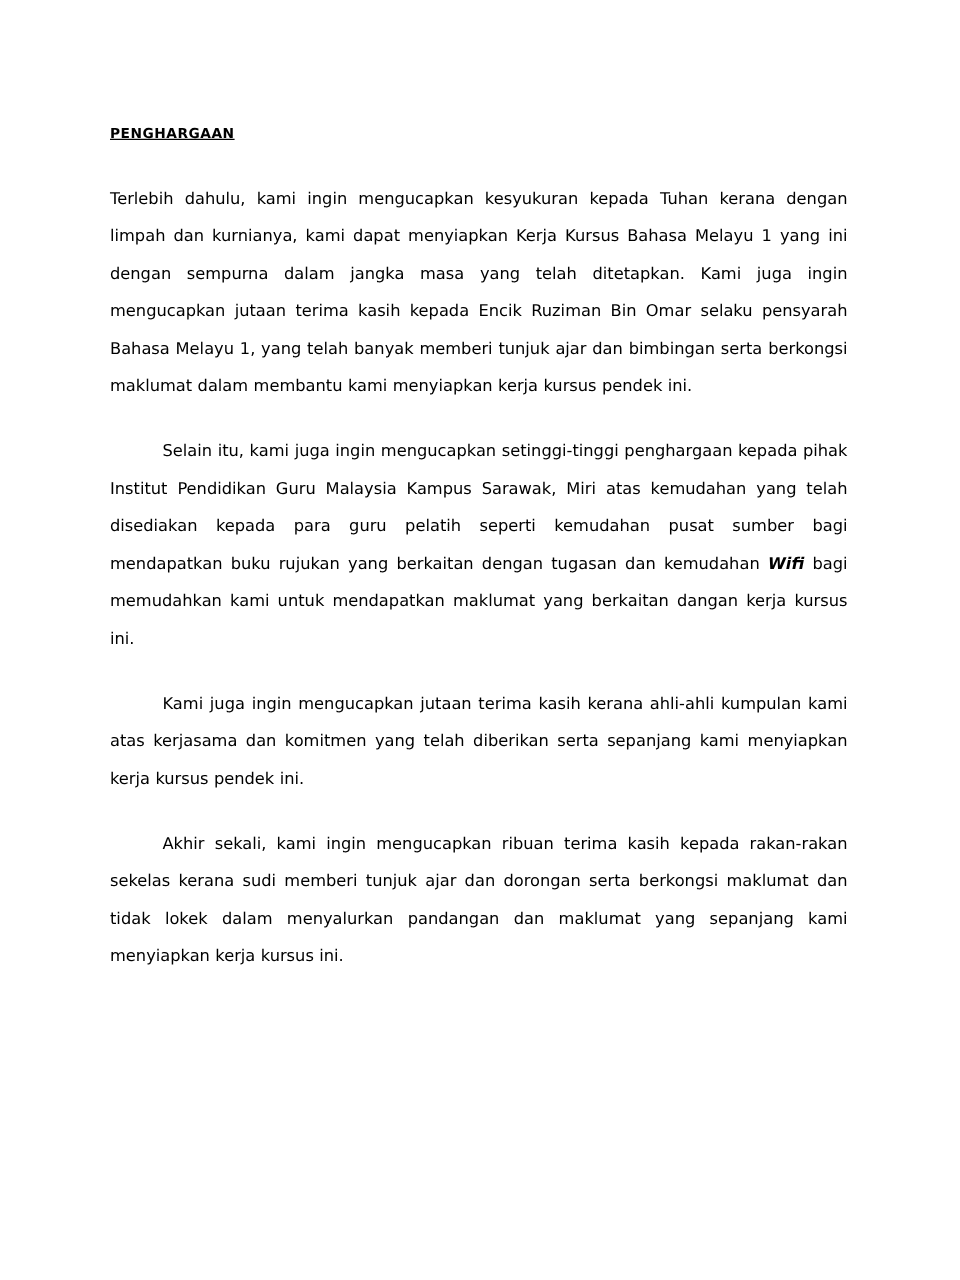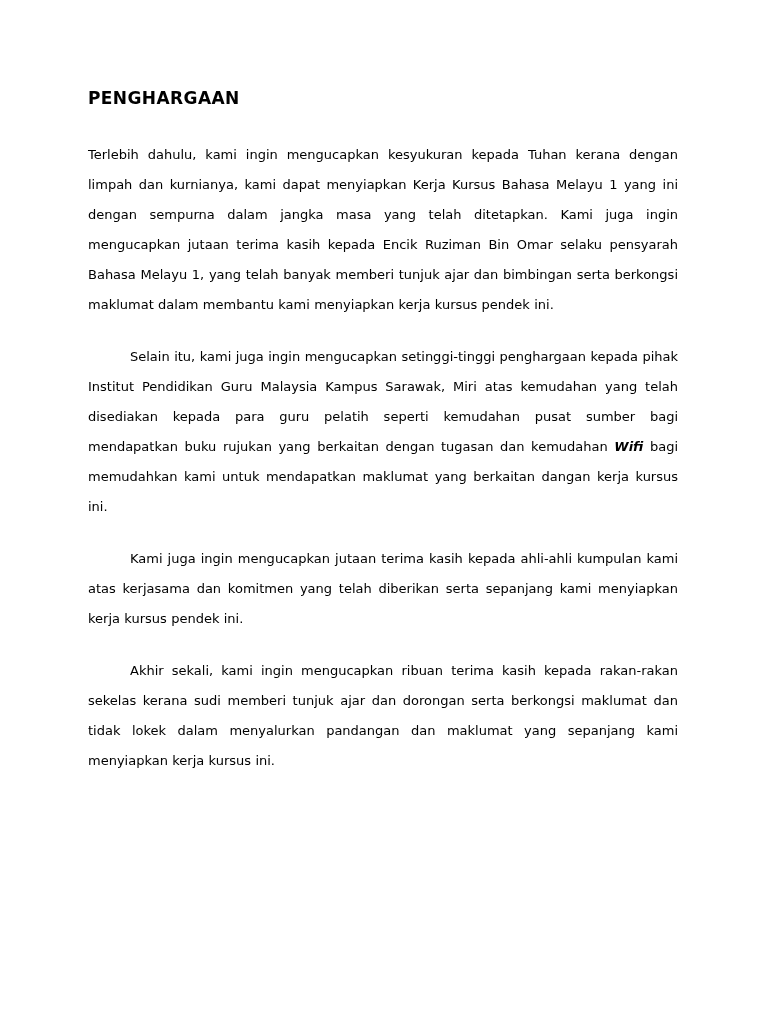--- a/index.html
+++ b/index.html
@@ -16,25 +16,26 @@
   }
   .page {
     position: relative;
     width: 768px;
     height: 1024px;
     background: #ffffff;
     box-sizing: border-box;
     padding: 88px 90px 0 88px;
   }
   .doc-title {
-    font-size: 17px;
+    font-size: 11px;
     font-weight: bold;
     letter-spacing: 0.4px;
-    margin: 0 0 32px 0;
+    margin: 12px 0 32px 0;
     line-height: 1.2;
+    text-decoration: underline;
   }
   .para {
     font-size: 13px;
     line-height: 30px;
     text-align: justify;
     margin: 0 0 22px 0;
     word-spacing: 0.2px;
   }
   .para.indent {
     text-indent: 42px;
@@ -51,17 +52,17 @@
 <body>
 
 <div class="page">
 
   <h1 class="doc-title">PENGHARGAAN</h1>
 
   <p class="para">Terlebih dahulu, kami ingin mengucapkan kesyukuran kepada Tuhan kerana dengan limpah dan kurnianya, kami dapat menyiapkan Kerja Kursus Bahasa Melayu 1 yang ini dengan sempurna dalam jangka masa yang telah ditetapkan. Kami juga ingin mengucapkan jutaan terima kasih kepada Encik Ruziman Bin Omar selaku pensyarah Bahasa Melayu 1, yang telah banyak memberi tunjuk ajar dan bimbingan serta berkongsi maklumat  dalam membantu kami menyiapkan kerja kursus pendek ini.</p>
 
   <p class="para indent"><span>Selain itu, kami juga ingin mengucapkan setinggi-tinggi penghargaan kepada pihak Institut Pendidikan Guru Malaysia Kampus Sarawak, Miri atas kemudahan yang telah disediakan kepada para guru pelatih seperti kemudahan pusat sumber bagi mendapatkan buku rujukan yang berkaitan dengan tugasan dan kemudahan </span><span class="italic">Wifi</span><span> bagi memudahkan kami untuk mendapatkan maklumat yang berkaitan dangan kerja kursus ini.</span></p>
 
-  <p class="para indent">Kami juga ingin mengucapkan jutaan terima kasih kepada ahli-ahli kumpulan kami atas kerjasama dan komitmen yang telah diberikan serta sepanjang kami menyiapkan kerja kursus pendek ini.</p>
+  <p class="para indent">Kami juga ingin mengucapkan jutaan terima kasih kerana ahli-ahli kumpulan kami atas kerjasama dan komitmen yang telah diberikan serta sepanjang kami menyiapkan kerja kursus pendek ini.</p>
 
   <p class="para indent last">Akhir sekali, kami ingin mengucapkan ribuan terima kasih kepada rakan-rakan sekelas kerana sudi memberi tunjuk ajar dan dorongan serta berkongsi maklumat dan tidak lokek dalam menyalurkan pandangan dan maklumat yang   sepanjang kami menyiapkan kerja kursus ini.</p>
 
 </div>
 
 </body></html>

